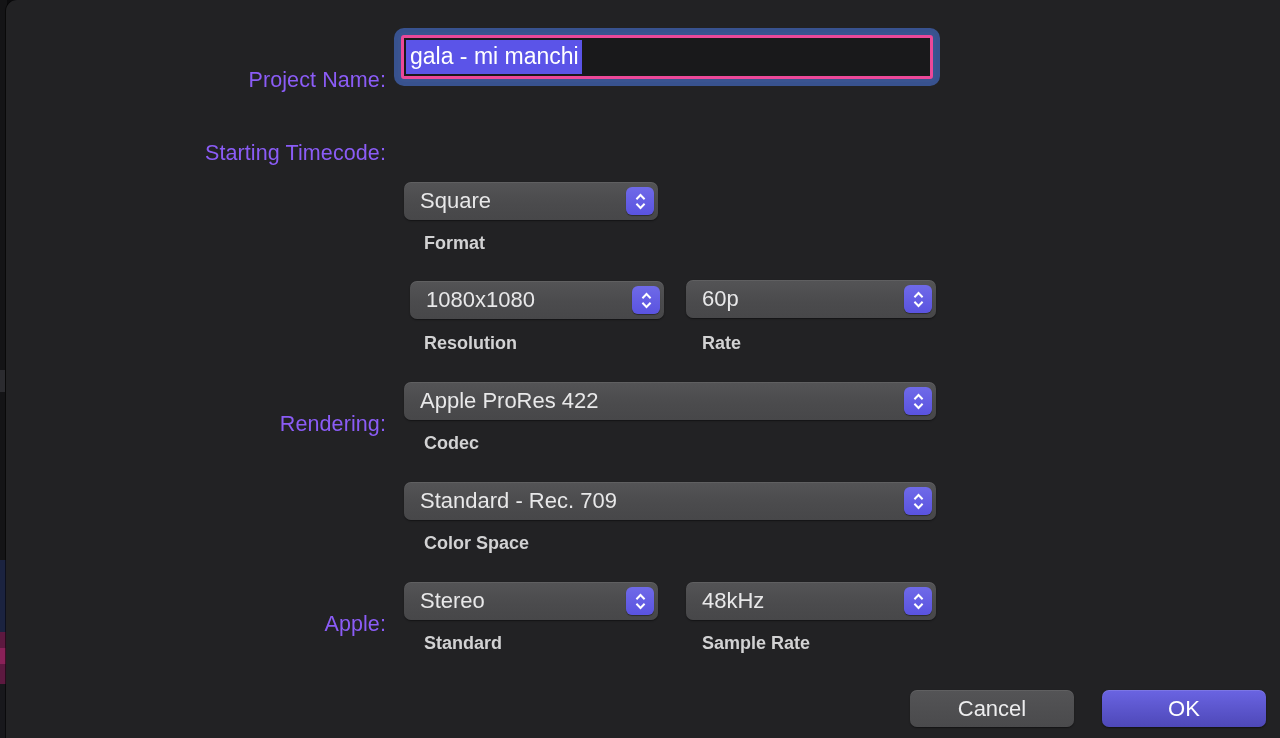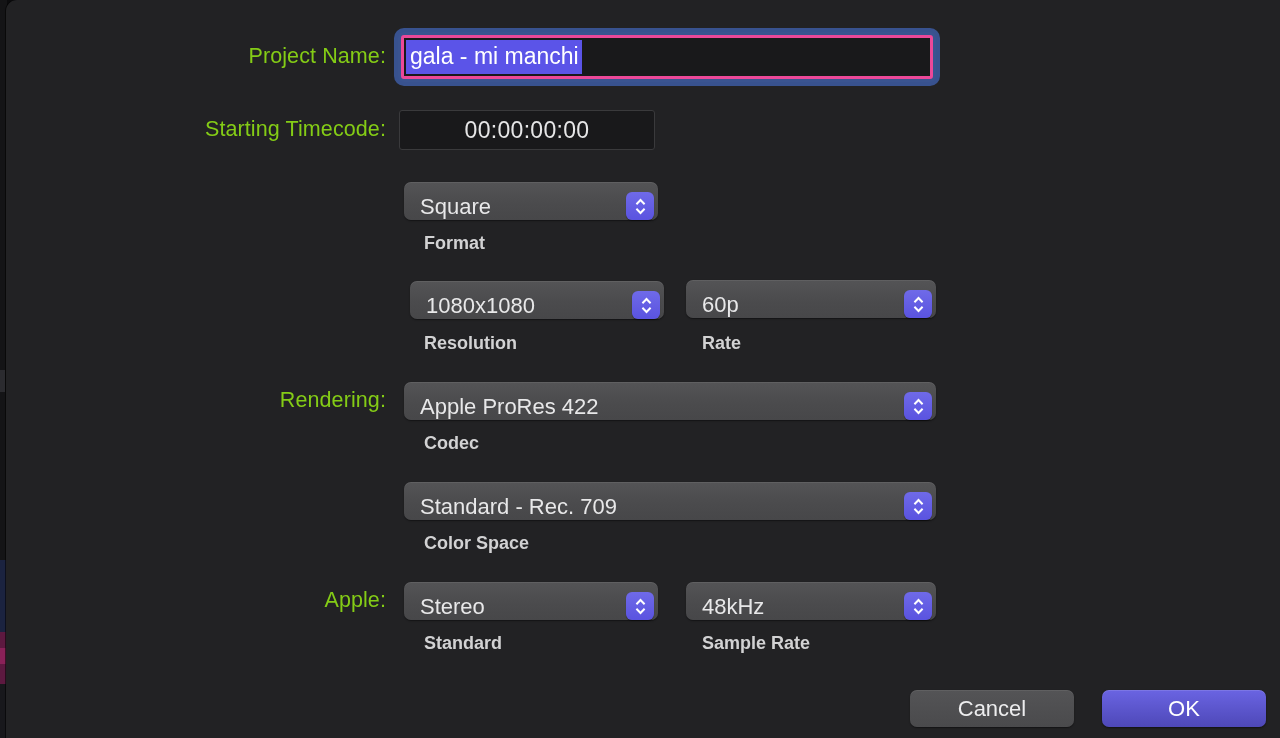--- a/index.html
+++ b/index.html
@@ -72,25 +72,26 @@
   }
 
   .field-row {
     position: absolute;
   }
 
   
   .lead-label {
     position: absolute;
     right: 0;
-    color: #84cc16;
+    color: #8b5cf6;
     font-size: 21.5px;
     letter-spacing: .1px;
     white-space: nowrap;
     text-align: left;
+    margin-top: 24px;
   }
 
   
   .caption {
     position: absolute;
     color: #d2d2d3;
     font-size: 18px;
     white-space: nowrap;
     font-weight: bold;
   }
@@ -143,21 +144,21 @@
 
   
   .popup {
     position: absolute;
     background: linear-gradient(180deg,#545456 0%,#4b4b4d 55%,#474749 100%);
     border-radius: 7px;
     box-sizing: border-box;
     box-shadow: inset 0 1px 0 rgba(255,255,255,.07),
                 0 1px 1.5px rgba(0,0,0,.45);
     display: flex;
-    align-items: flex-end;
+    align-items: center;
     cursor: default;
   }
   .popup .popup-value {
     flex: 1 1 auto;
     color: #e8e8e9;
     font-size: 22px;
     padding-left: 16px;
     white-space: nowrap;
     overflow: hidden;
   }
@@ -222,23 +223,20 @@
   <div class="textfield-wrap" style="left:392px; top:32px; width:538px; height:50px;">
     <div class="textfield">
       <span class="sel-text">gala - mi manchi</span>
     </div>
   </div>
 
   <div class="field-row" style="left:0; top:117px; width:380px; height:30px;">
     <span class="lead-label">Starting Timecode:</span>
   </div>
 
-  <div class="valuebox" style="left:393px; top:110px; width:256px; height:40px;">
-    <span>00:00:00:00</span>
-  </div>
 
 
   <div class="popup" style="left:398px; top:182px; width:254px; height:38px;">
     <span class="popup-value">Square</span>
     <span class="stepper">
       <svg width="17" height="21" viewBox="0 0 17 21" aria-hidden="true">
         <path d="M8.5 2.6 L13.3 7.6 L11.9 8.9 L8.5 5.4 L5.1 8.9 L3.7 7.6 Z" fill="#ffffff"></path>
         <path d="M8.5 18.4 L3.7 13.4 L5.1 12.1 L8.5 15.6 L11.9 12.1 L13.3 13.4 Z" fill="#ffffff"></path>
       </svg>
     </span>

